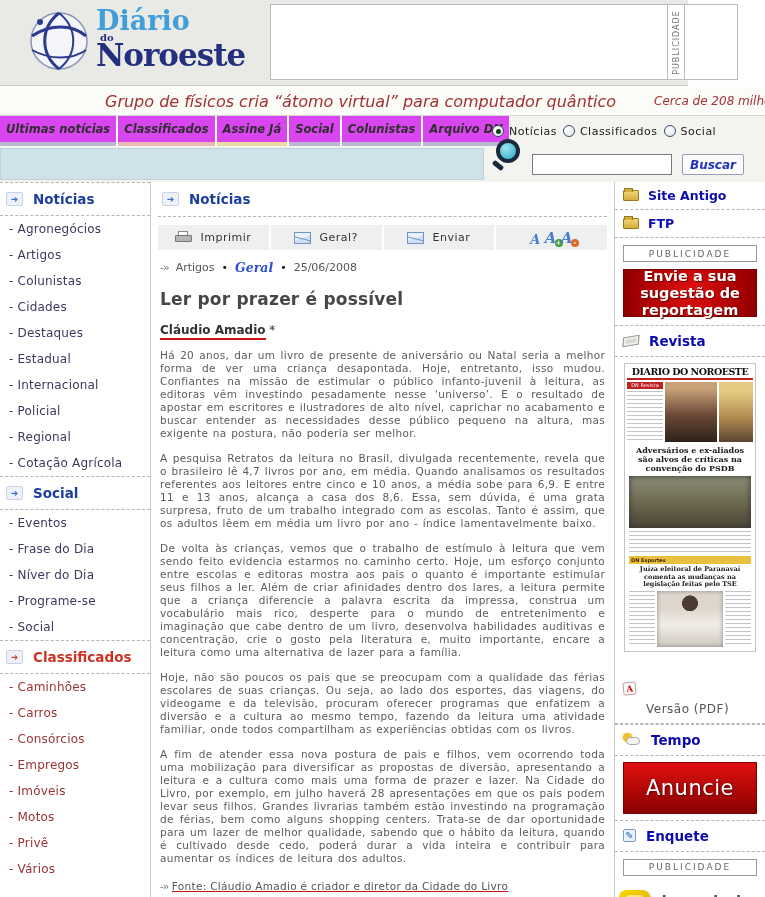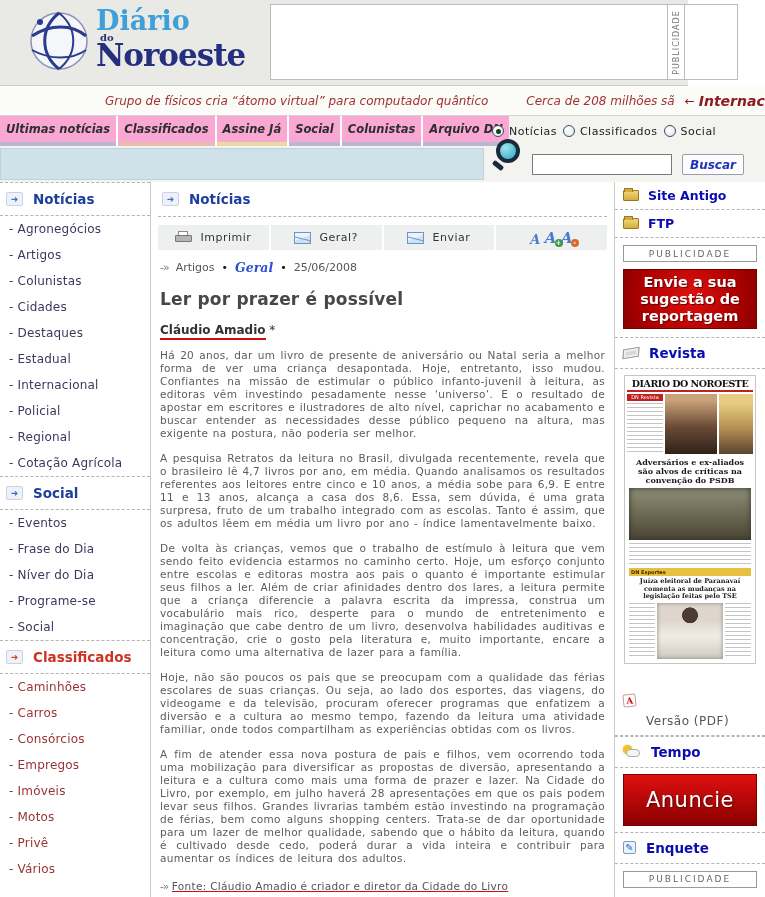--- a/index.html
+++ b/index.html
@@ -19,29 +19,29 @@
   .top-ad { position:absolute; left:270px; top:4px; width:468px; height:76px;
             background:#fff; border:1px solid #bbb; }
   .pub-vert { position:absolute; right:3px; top:4px; width:18px; height:76px; background:#fff;
               border:1px solid #bbb; overflow:hidden; }
   .pub-vert span { position:absolute; left:-29px; top:33px; transform:rotate(-90deg); transform-origin:center;
                    display:block; width:74px; text-align:center; font-size:8px; color:#777; letter-spacing:1px; }
 
   
   .ticker { position:absolute; left:0; top:87px; width:765px; height:29px; background:#fbfbf8;
             border-bottom:1px solid #d5d5d2; display:flex; align-items:center; overflow:hidden; }
-  .ticker .t1 { margin-left:105px; font-style:italic; font-size:12px; color:#a03333; white-space:nowrap; }
+  .ticker .t1 { margin-left:105px; font-style:italic; font-size:16px; color:#a03333; white-space:nowrap; }
   .ticker .t2 { margin-left:38px; font-style:italic; font-size:12px; color:#a03333; white-space:nowrap; }
   .ticker .t-arrow { margin-left:10px; color:#8c1d20; font-size:12px; }
   .ticker .t-cat { margin-left:4px; font-style:italic; font-weight:bold; font-size:14px; color:#8c1d20; white-space:nowrap; }
 
   
   .navrow { position:absolute; left:0; top:116px; width:765px; height:30px; background:#f3f3f0; }
   .tabs { position:absolute; left:0; top:0; width:484px; height:30px; background:#fff; display:flex; gap:2px; }
-  .tab { flex:1 1 auto; background:#f9a8d4; display:flex; flex-direction:column; cursor:pointer; }
+  .tab { flex:1 1 auto; background:#d946ef; display:flex; flex-direction:column; cursor:pointer; }
   .tab-lab { flex:1; display:flex; align-items:center; justify-content:center;
              font-style:italic; font-weight:bold; font-size:11.5px; color:#2e2e2e; white-space:nowrap; padding:0 6px; }
   .tab-accent { height:4px; }
   .radios { position:absolute; left:492px; top:0; width:273px; height:30px; display:flex; align-items:center; gap:6px; }
   .radio-opt { display:flex; align-items:center; gap:5px; cursor:pointer; }
   .radio-circ { width:12px; height:12px; border-radius:50%; border:1px solid #3a4a66;
                 background:radial-gradient(circle at 35% 30%, #fff, #dfe4ea); position:relative; }
   .radio-dot { position:absolute; left:3px; top:3px; width:5px; height:5px; border-radius:50%; background:#17401c; }
   .radio-lab { font-size:11px; color:#222; letter-spacing:0.5px; }
 
@@ -115,21 +115,21 @@
 
   
   .r-link-row { display:flex; align-items:center; gap:9px; padding:6px 8px; border-bottom:1px dashed #b5b5b5; cursor:pointer; }
   .folder { position:relative; width:16px; height:11px; background:linear-gradient(#f0d878,#d4ac3c);
             border:1px solid #9a7820; border-radius:1px; }
   .folder:before { content:""; position:absolute; left:0; top:-3px; width:7px; height:3px;
                    background:#d4ac3c; border:1px solid #9a7820; border-bottom:none; }
   .r-link { color:#0b0bb0; font-weight:bold; font-size:12.5px; }
   .pub-box { margin:7px 8px; border:1px solid #9a9a9a; height:17px; display:flex; align-items:center;
              justify-content:center; font-size:9px; color:#666; letter-spacing:2px; background:#fff; }
-  .ban-red1 { margin:4px 8px 8px 8px; height:60px; border:1px solid #7a0000; cursor:pointer;
+  .ban-red1 { margin:4px 8px 8px 8px; height:48px; border:1px solid #7a0000; cursor:pointer;
               background:radial-gradient(circle at 50% 45%, #e01010, #a80000 70%, #8a0000);
               color:#fff; font-weight:bold; font-size:14.5px; line-height:17px; text-align:center;
               display:flex; align-items:center; justify-content:center; padding:0 8px;
               text-shadow:1px 1px 1px #600; }
   .r-sec-head { display:flex; align-items:center; gap:10px; padding:7px 8px;
                 border-top:1px dashed #b5b5b5; border-bottom:1px dashed #b5b5b5; cursor:pointer; }
   .r-sec-head .ttl { color:#0b0bb0; font-weight:bold; font-size:13.5px; }
   .stamp { width:16px; height:10px; background:#d9d9d4; border:1px solid #999;
            transform:skewX(-14deg) rotate(-10deg); box-shadow:inset 0 0 0 2px #eee; }
 

